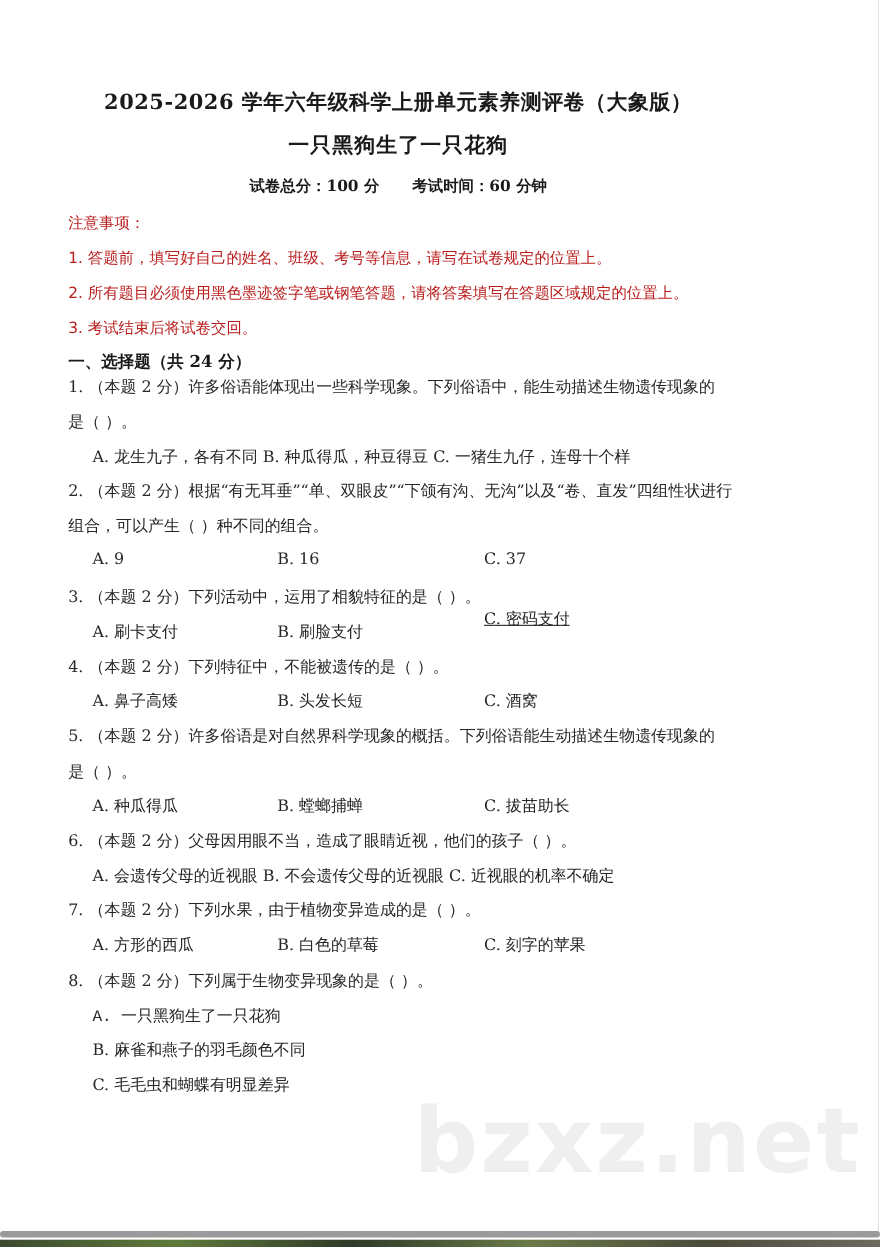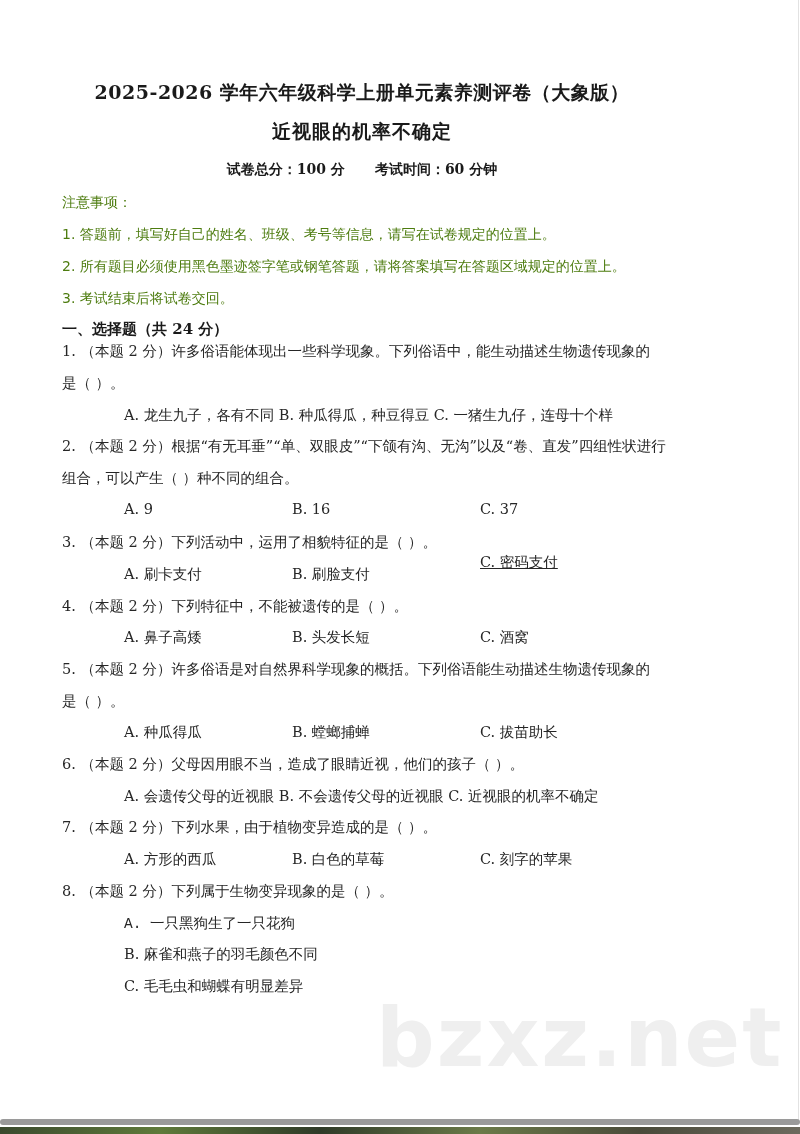--- a/index.html
+++ b/index.html
@@ -17,44 +17,44 @@
     position: absolute; left: 0; width: 724px; text-align: center;
     font-weight: bold; color: #1a1a1a;
   }
   .t1 { top: 80px; font-size: 19px; letter-spacing: 0.5px; }
   .t2 { top: 119px; font-size: 19px; letter-spacing: 1px; }
   .t3 { top: 161px; font-size: 14px; font-weight: bold; }
   .t3 span.gap { display: inline-block; width: 30px; }
   .line {
     position: absolute; left: 62px; font-size: 14.5px; white-space: nowrap; color: #262626;
   }
-  .note { font-family: "DejaVu Sans", sans-serif; font-size: 14px; color: #4d7c0f; }
+  .note { font-family: "DejaVu Sans", sans-serif; font-size: 14px; color: #b91c1c; }
   .section { font-weight: bold; font-size: 15px; color: #1a1a1a; }
-  .opt { position: absolute; font-size: 14.5px; white-space: nowrap; color: #262626; margin-left: 40px; }
+  .opt { position: absolute; font-size: 14.5px; white-space: nowrap; color: #262626; }
   .watermark {
     position: absolute; left: 376px; top: 990px;
     font-family: "DejaVu Sans", sans-serif; font-weight: bold; font-size: 82px;
     color: #efefef; letter-spacing: 2px;
   }
   .hscroll {
     position: absolute; left: 0; top: 1119px; width: 800px; height: 6px;
     background: #9a9a9a; border-radius: 3px;
   }
   .bottom-strip {
     position: absolute; left: 0; top: 1127px; width: 800px; height: 7px;
     background: linear-gradient(90deg, #3b4a2e 0%, #5f7a3a 20%, #2f3a28 40%, #6b7a48 60%, #4a4a3a 80%, #6d6a5e 100%);
   }
 </style>
 </head>
 <body>
 
 <div class="page">
 
   <div class="title t1">2025-2026 学年六年级科学上册单元素养测评卷（大象版）</div>
-  <div class="title t2">近视眼的机率不确定</div>
+  <div class="title t2">一只黑狗生了一只花狗</div>
   <div class="title t3">
     <span>试卷总分：100 分</span><span class="gap"></span><span>考试时间：60 分钟</span>
   </div>
 
   <div class="line note" style="top:194px;">注意事项：</div>
   <div class="line note" style="top:226px;">1. 答题前，填写好自己的姓名、班级、考号等信息，请写在试卷规定的位置上。</div>
   <div class="line note" style="top:258px;">2. 所有题目必须使用黑色墨迹签字笔或钢笔答题，请将答案填写在答题区域规定的位置上。</div>
   <div class="line note" style="top:290px;">3. 考试结束后将试卷交回。</div>
 
   <div class="line section" style="top:320px;">一、选择题（共 24 分）</div>

